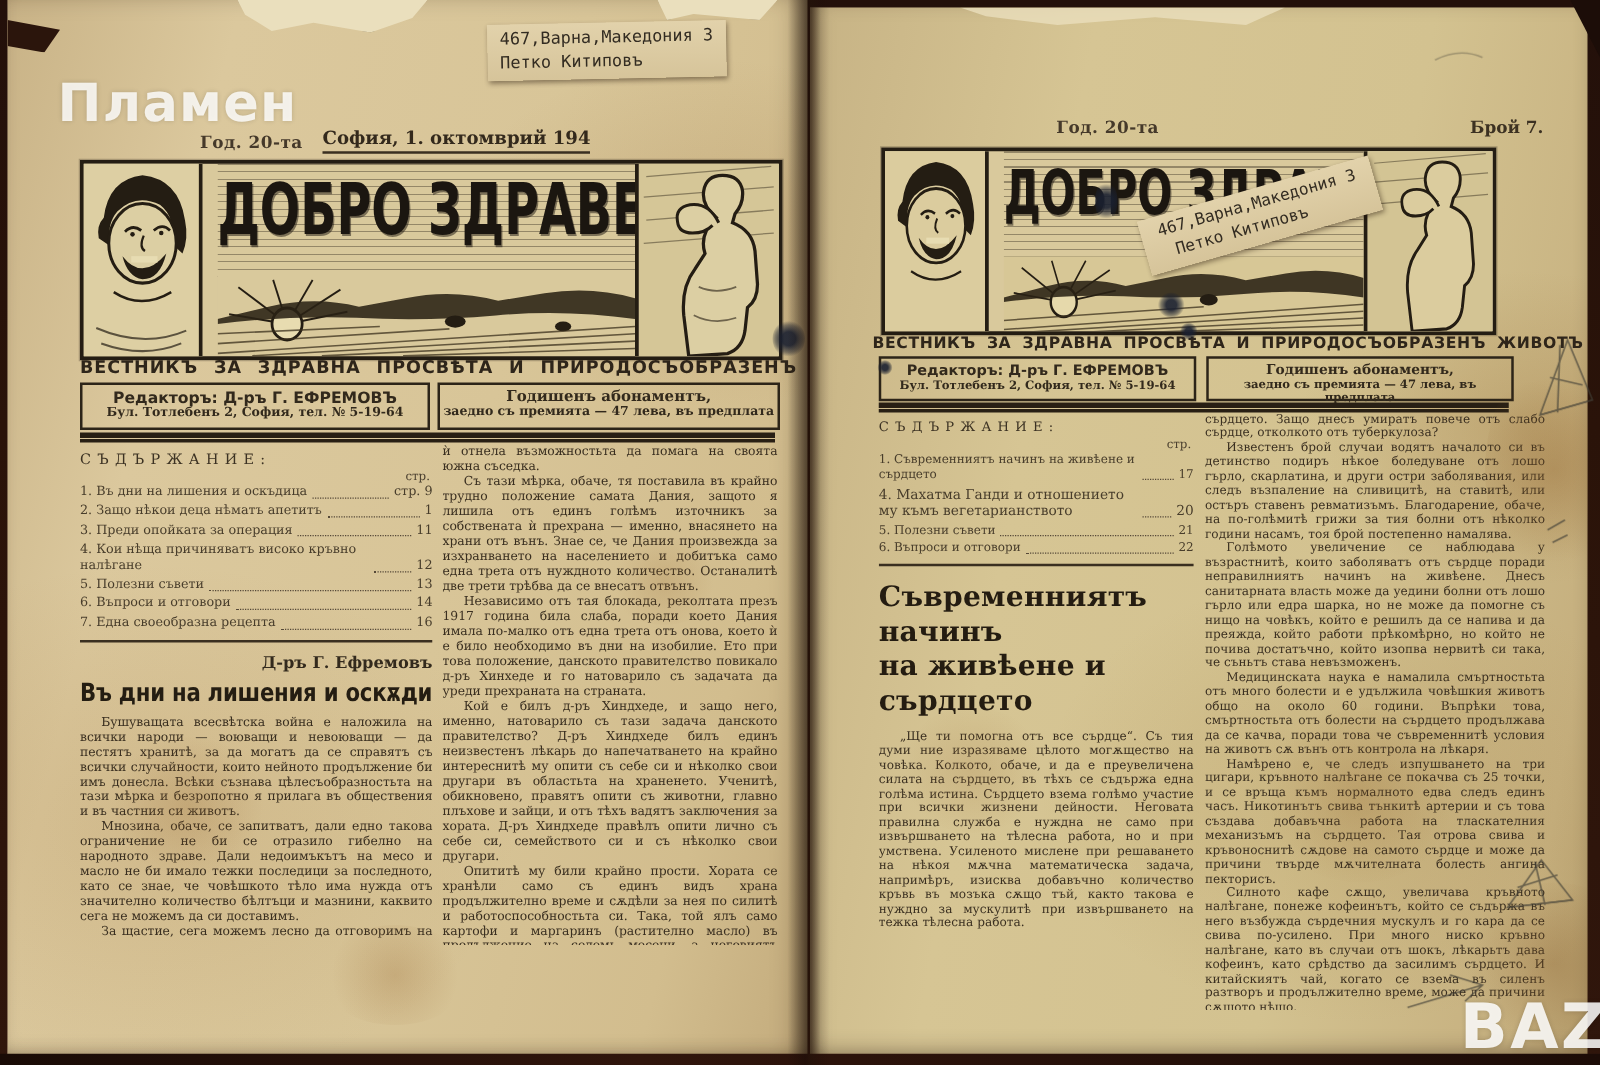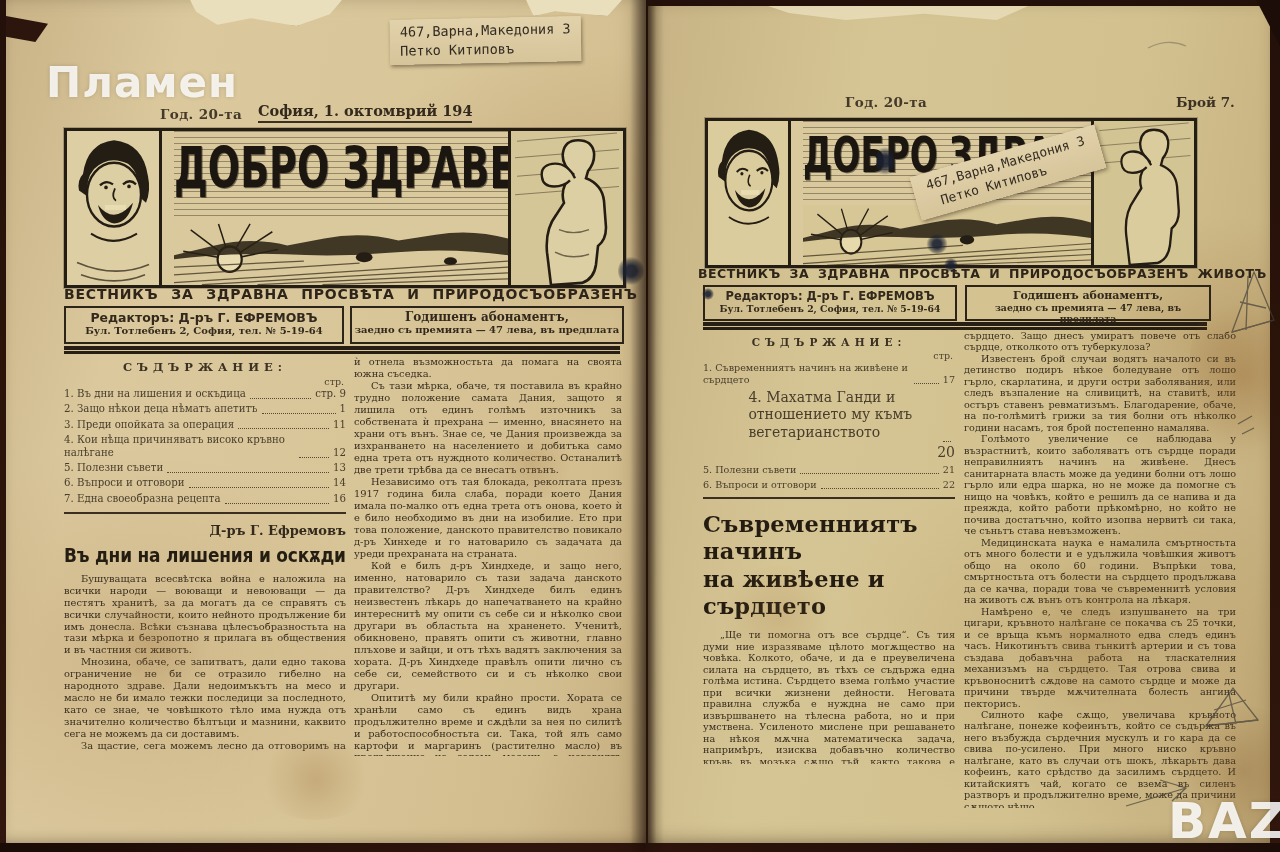--- a/index.html
+++ b/index.html
@@ -56,21 +56,21 @@
 
   
   .tagline{font-family:"DejaVu Sans",sans-serif;font-weight:bold;color:#2e251a;
      text-align:center;white-space:nowrap;}
   .infobox{border:2px solid #2c2418;text-align:center;color:#32291c;}
   .infobox .l1{font-family:"DejaVu Sans",sans-serif;font-weight:bold;}
   .infobox .l2{font-weight:bold;}
   .rule2{background:linear-gradient(180deg,#281f14 0 4px,rgba(0,0,0,0) 4px 5.5px,#281f14 5.5px 7.5px);height:7.5px;}
 
   
-  .toc-title{text-align:center;font-weight:bold;letter-spacing:5px;font-size:11.5px;color:#3c3223;}
+  .toc-title{font-weight:normal;letter-spacing:5px;font-size:11.5px;color:#3c3223;}
   .toc-str{text-align:right;font-size:9.5px;color:#4a3f2e;margin:2px 2px 1px 0;}
   .toc-row{display:flex;align-items:flex-end;font-size:10.2px;color:#483d2b;line-height:1.25;margin-bottom:2.6px;}
   .toc-label{max-width:82%;}
   .toc-dots{flex:1;border-bottom:1.5px dotted #564938;margin:0 4px 2px 4px;min-width:8px;}
   .toc-page{white-space:nowrap;}
   .toc-rule{border-top:2px solid #3a2f20;margin-top:6px;}
 
   
   .byline{font-weight:bold;font-size:13px;color:#332a1d;text-align:right;}
   .a-title-l{font-family:"DejaVu Sans",sans-serif;font-weight:800;font-size:17px;
@@ -333,21 +333,21 @@
     <div class="in rule2" style="left:55px;top:316px;width:504px;"></div>
 
     <div class="in col col-r" style="left:55px;top:330px;width:252px;height:428px;">
       <div class="toc-title" style="font-size:10.5px;">СЪДЪРЖАНИЕ:</div>
       <div class="toc-str">стр.</div>
       <div class="toc-row" style="font-size:9.6px;">
           <span class="toc-label">1. Съвременниятъ начинъ на живѣене и сърдцето</span>
           <span class="toc-dots"></span>
           <span class="toc-page">17</span>
         </div>
-      <div class="toc-row" style="font-size:14px;flex-direction:column;">
+      <div class="toc-row" style="font-size:11px;">
           <span class="toc-label">4. Махатма Ганди и отношението му къмъ вегетарианството</span>
           <span class="toc-dots"></span>
           <span class="toc-page">20</span>
         </div>
       <div class="toc-row" style="font-size:9.6px;">
           <span class="toc-label">5. Полезни съвети</span>
           <span class="toc-dots"></span>
           <span class="toc-page">21</span>
         </div>
       <div class="toc-row" style="font-size:9.6px;">

